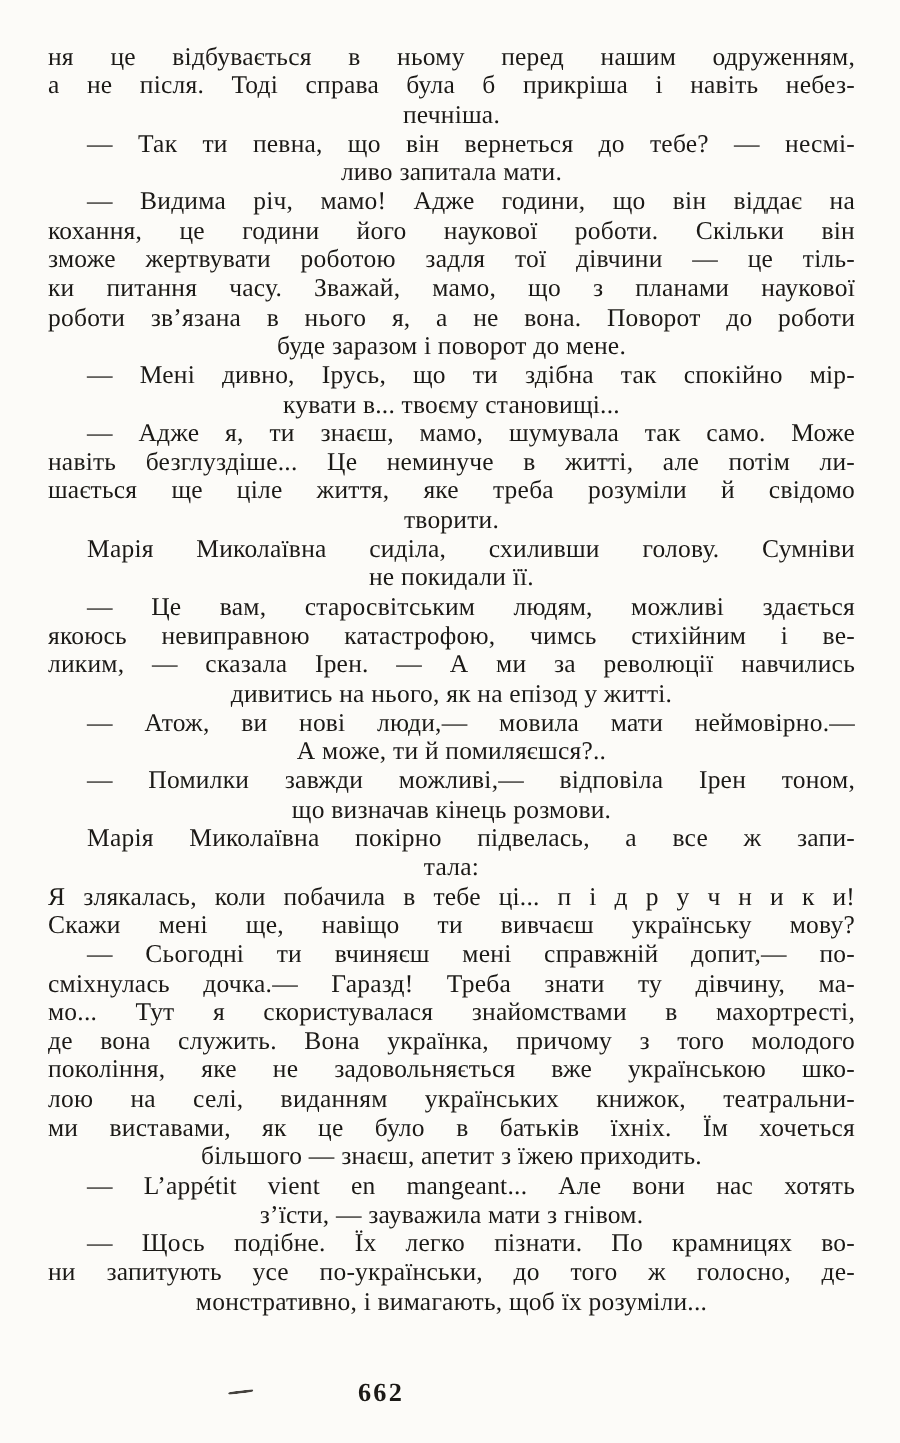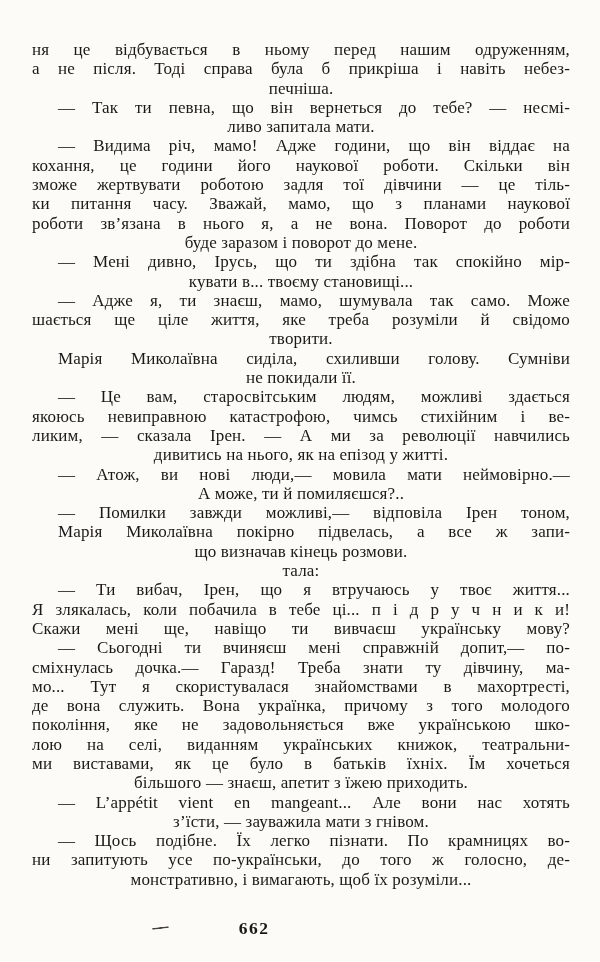--- a/index.html
+++ b/index.html
@@ -15,21 +15,21 @@
     font-family: "Liberation Serif", "DejaVu Serif", serif;
     color: #1b1916;
   }
   .page {
     position: absolute;
     inset: 0;
   }
   .text-block {
     position: absolute;
     left: 32px;
-    top: 40px;
+    top: 28px;
     width: 538px;
     font-size: 17px;
     line-height: 19.3px;
     letter-spacing: 0.15px;
   }
   .line {
     height: 19.3px;
     text-align: center;
     white-space: normal;
   }
@@ -79,35 +79,35 @@
       <div class="line">ливо запитала мати.</div>
       <div class="line ind jst">— Видима річ, мамо! Адже години, що він віддає на</div>
       <div class="line jst">кохання, це години його наукової роботи. Скільки він</div>
       <div class="line jst">зможе жертвувати роботою задля тої дівчини — це тіль-</div>
       <div class="line jst">ки питання часу. Зважай, мамо, що з планами наукової</div>
       <div class="line jst">роботи зв’язана в нього я, а не вона. Поворот до роботи</div>
       <div class="line">буде заразом і поворот до мене.</div>
       <div class="line ind jst">— Мені дивно, Ірусь, що ти здібна так спокійно мір-</div>
       <div class="line">кувати в... твоєму становищі...</div>
       <div class="line ind jst">— Адже я, ти знаєш, мамо, шумувала так само. Може</div>
+      <div class="line jst">навіть безглуздіше... Це неминуче в житті, але потім ли-</div>
       <div class="line jst">шається ще ціле життя, яке треба розуміли й свідомо</div>
       <div class="line">творити.</div>
       <div class="line ind jst">Марія Миколаївна сиділа, схиливши голову. Сумніви</div>
       <div class="line">не покидали її.</div>
       <div class="line ind jst">— Це вам, старосвітським людям, можливі здається</div>
       <div class="line jst">якоюсь невиправною катастрофою, чимсь стихійним і ве-</div>
       <div class="line jst">ликим, — сказала Ірен. — А ми за революції навчились</div>
       <div class="line">дивитись на нього, як на епізод у житті.</div>
       <div class="line ind jst">— Атож, ви нові люди,— мовила мати неймовірно.—</div>
       <div class="line">А може, ти й помиляєшся?..</div>
       <div class="line ind jst">— Помилки завжди можливі,— відповіла Ірен тоном,</div>
+      <div class="line">що визначав кінець розмови.</div>
       <div class="line ind jst">Марія Миколаївна покірно підвелась, а все ж запи-</div>
-      <div class="line">що визначав кінець розмови.</div>
       <div class="line">тала:</div>
-      <div class="line ind jst">— Ти вибач, Ірен, що я втручаюсь у твоє життя...</div>
       <div class="line jst">Я злякалась, коли побачила в тебе ці... п і д р у ч н и к и!</div>
       <div class="line jst">Скажи мені ще, навіщо ти вивчаєш українську мову?</div>
       <div class="line ind jst">— Сьогодні ти вчиняєш мені справжній допит,— по-</div>
       <div class="line jst">сміхнулась дочка.— Гаразд! Треба знати ту дівчину, ма-</div>
       <div class="line jst">мо... Тут я скористувалася знайомствами в махортресті,</div>
       <div class="line jst">де вона служить. Вона українка, причому з того молодого</div>
       <div class="line jst">покоління, яке не задовольняється вже українською шко-</div>
       <div class="line jst">лою на селі, виданням українських книжок, театральни-</div>
       <div class="line jst">ми виставами, як це було в батьків їхніх. Їм хочеться</div>
       <div class="line">більшого — знаєш, апетит з їжею приходить.</div>

